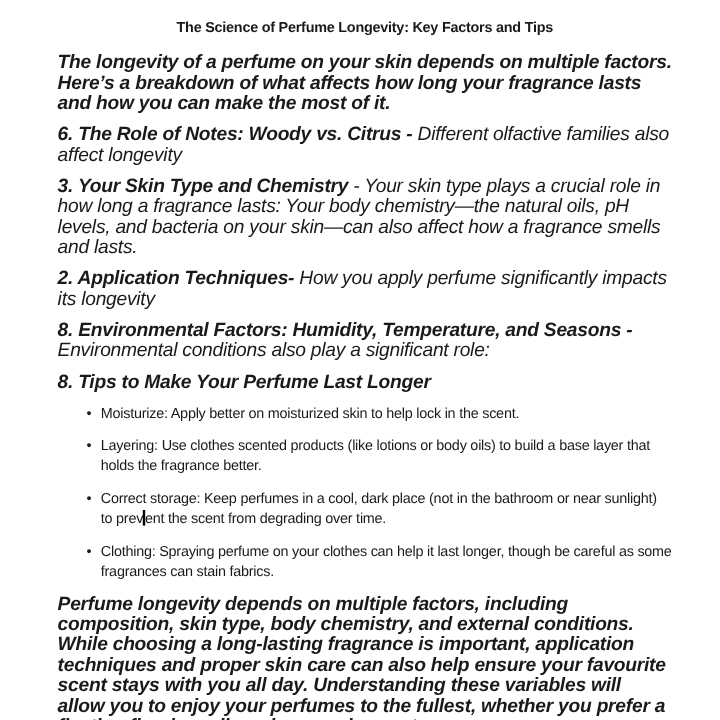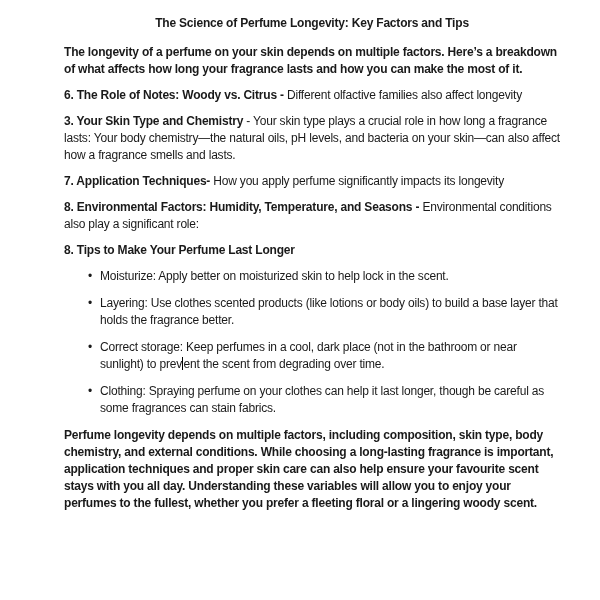--- a/index.html
+++ b/index.html
@@ -10,37 +10,38 @@
   body {
     width: 600px;
     height: 600px;
     font-family: "Liberation Sans", sans-serif;
     color: #1a1a1a;
   }
   .page {
     box-sizing: border-box;
     width: 600px;
     height: 600px;
-    padding: 15px 40px 0 64px;
+    padding: 15px 40px 0 48px;
     overflow: hidden;
     background: #ffffff;
   }
   .title {
     font-size: 12px;
     font-weight: bold;
     text-align: center;
     line-height: 17px;
     margin: 0 0 12px 0;
     letter-spacing: -0.2px;
   }
   .para {
-    font-size: 12px;
+    font-size: 16px;
     line-height: 17px;
     margin: 0 0 9px 0;
     letter-spacing: -0.2px;
+    font-style: italic;
   }
   .bold { font-weight: bold; }
   .para strong { font-weight: bold; }
   ul.tips {
     margin: 0 0 9px 0;
     padding: 0 0 0 36px;
     list-style: none;
   }
   ul.tips li {
     position: relative;
@@ -71,21 +72,21 @@
   <h1 class="title">The Science of Perfume Longevity: Key Factors and Tips</h1>
 
   <p class="para bold">The longevity of a perfume on your skin depends on multiple factors. Here’s a breakdown of what affects how long your fragrance lasts and how you can make the most of it.</p>
 
 
   <p class="para"><strong>6. The Role of Notes: Woody vs. Citrus -</strong><span> Different olfactive families also affect longevity</span></p>
 
   <p class="para"><strong>3. Your Skin Type and Chemistry</strong><span> - Your skin type plays a crucial role in how long a fragrance lasts: Your body chemistry—the natural oils, pH levels, and bacteria on your skin—can also affect how a fragrance smells and lasts.</span></p>
 
 
-  <p class="para"><strong>7. Application Techniques-</strong><span> How you apply perfume significantly impacts its longevity</span></p>
+  <p class="para"><strong>2. Application Techniques-</strong><span> How you apply perfume significantly impacts its longevity</span></p>
 
   <p class="para"><strong>8. Environmental Factors: Humidity, Temperature, and Seasons -</strong><span> Environmental conditions also play a significant role:</span></p>
 
   <p class="para"><strong>8. Tips to Make Your Perfume Last Longer</strong><span></span></p>
 
   <ul class="tips">
     <li><span>Moisturize: Apply better on moisturized skin to help lock in the scent.</span></li>
     <li><span>Layering: Use clothes scented products (like lotions or body oils) to build a base layer that holds the fragrance better.</span></li>
     <li><span>Correct storage: Keep perfumes in a cool, dark place (not in the bathroom or near sunlight) to prev</span><span class="caret"></span><span>ent the scent from degrading over time.</span></li>
     <li><span>Clothing: Spraying perfume on your clothes can help it last longer, though be careful as some fragrances can stain fabrics.</span></li>

